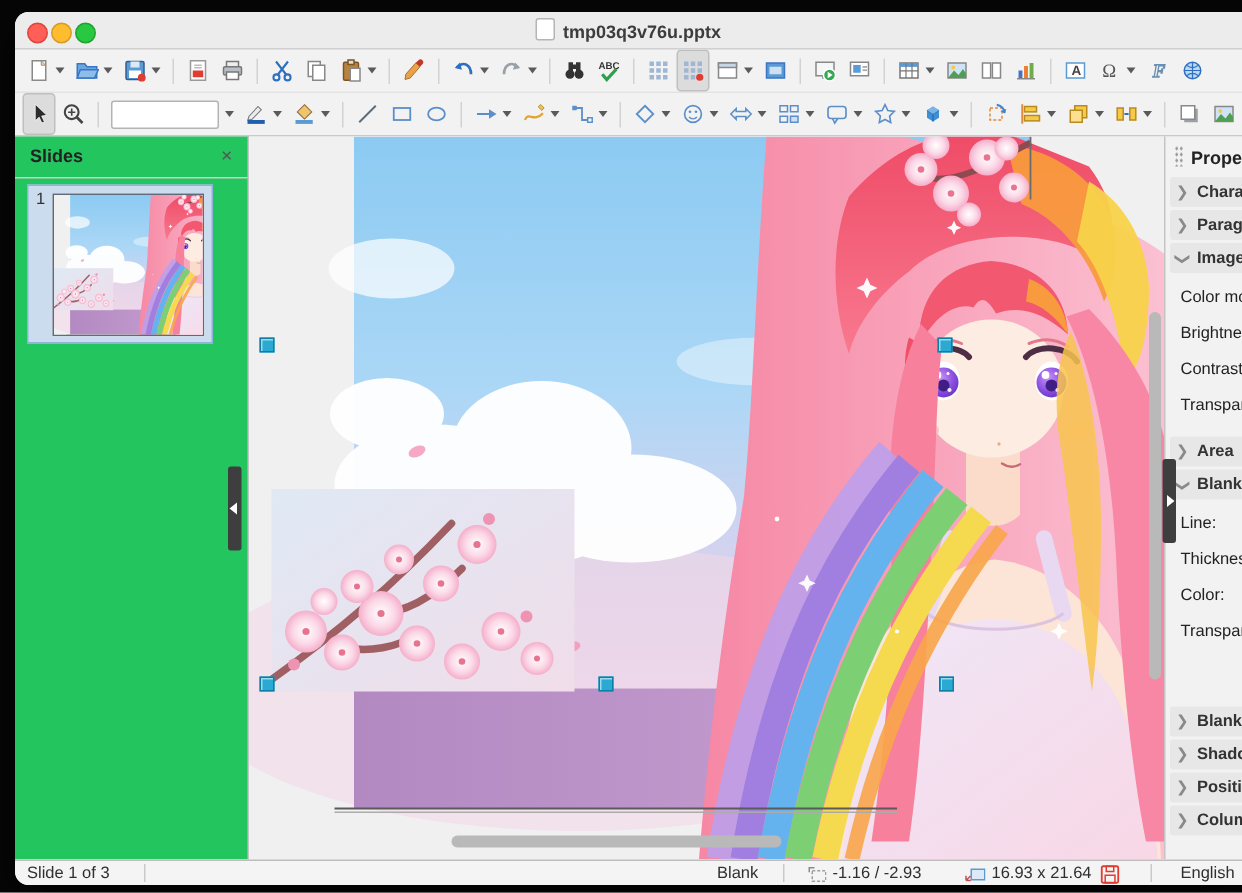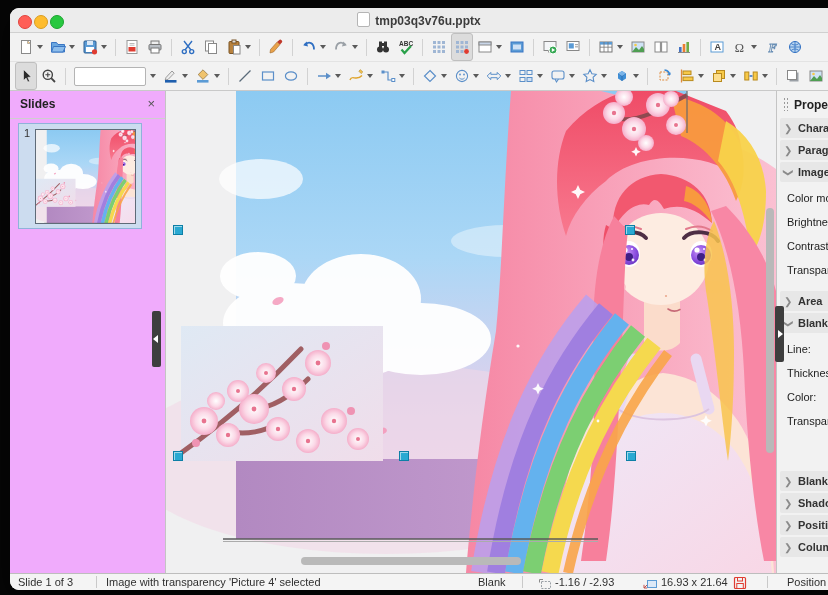--- a/index.html
+++ b/index.html
@@ -21,21 +21,21 @@
   .toolbar.r1{border-bottom:1px solid #e3e3e3}
   .toolbar.r2{border-bottom:1px solid #c9c9c9}
   .tb-btn{display:inline-flex;align-items:center;height:22px;padding:2px 2px;border-radius:3px;border:1px solid transparent}
   .tb-btn.active{background:#dcdcdc;border-color:#bfbfbf}
   .tb-btn svg{display:block}
   .dd{width:0;height:0;border-left:3px solid transparent;border-right:3px solid transparent;border-top:4px solid #5a5a5a;margin-left:3px}
   .tb-sep{width:1px;height:17px;background:#d2d2d2;margin:0 4px;flex:0 0 1px}
   .combo{width:70px;height:17px;background:#fff;border:1px solid #b4b4b4;border-radius:2px;margin-right:1px}
   
   .main{position:relative;height:482px;display:flex}
-  .slides-panel{position:relative;width:155px;background:#f0abfc;border-right:1px solid #c4c4c4;flex:0 0 155px}
+  .slides-panel{position:relative;width:155px;background:#22c55e;border-right:1px solid #c4c4c4;flex:0 0 155px}
   .sp-head{position:relative;height:27px;border-bottom:1px solid #cfcfcf}
   .sp-title{position:absolute;left:10px;top:6px;font-size:12px;font-weight:bold;color:#222}
   .sp-close{position:absolute;right:10px;top:5px;font-size:13px;color:#555;cursor:default}
   .thumb-sel{position:absolute;left:8px;top:32px;width:122px;height:104px;background:#ccdcef;border:1px solid #8fb2da}
   .thumb-num{position:absolute;left:5px;top:3px;font-size:11px;color:#333}
   .thumb-img{position:absolute;left:16px;top:5px;width:99px;height:93px;border:1px solid #5f6b78;background:#fff}
   .thumb-img svg{display:block;width:100%;height:100%}
   
   .canvas{position:relative;width:610px;height:482px;flex:0 0 610px;overflow:hidden;background:#f0f0f1}
   .canvas>svg.scene{position:absolute;left:0;top:0}
@@ -834,33 +834,32 @@
         <span class="tri"></span>
       </div>
     <div class="hidebar right">
         <span class="tri"></span>
       </div>
   </div>
 
   <div class="statusbar">
     <span class="sb-item" style="left:8px">Slide 1 of 3</span>
     <div class="sb-sep" style="left:86px"></div>
-    <span class="sb-item" style="left:96px">Image with transparency 'Picture 4' selected</span>
     <span class="sb-item" style="left:468px">Blank</span>
     <div class="sb-sep" style="left:512px"></div>
     <span class="sb-item" style="left:528px"><span class="sb-ic"><svg width="13" height="11">
             <path d="M1.5 4.5 V1.5 H5" stroke="#8a8a8a" fill="none"></path>
             <rect x="3.5" y="3.5" width="9" height="7" fill="none" stroke="#9aa0a6" stroke-dasharray="2 1.3"></rect>
           </svg></span><span>-1.16 / -2.93</span></span>
     <span class="sb-item" style="left:633px"><span class="sb-ic"><svg width="14" height="11">
             <rect x="4.5" y="2.5" width="9" height="7" fill="#dce9f7" stroke="#5b9bd5"></rect>
             <path d="M1 10 L4 7 M1 10 h3.2 M1 10 v-3.2" stroke="#c0504d" fill="none"></path>
           </svg></span><span>16.93 x 21.64</span></span>
     <span class="sb-item" style="left:723px"><svg width="14" height="14">
           <rect x="1.5" y="1.5" width="11" height="11" rx="1" fill="none" stroke="#e03c31" stroke-width="1.2"></rect>
           <rect x="4.5" y="1.5" width="5" height="3.5" fill="none" stroke="#e03c31"></rect>
           <rect x="3.8" y="7.5" width="6.5" height="5" fill="none" stroke="#e03c31"></rect>
         </svg></span>
     <div class="sb-sep" style="left:757px"></div>
-    <span class="sb-item" style="left:777px">Position</span>
+    <span class="sb-item" style="left:777px">English</span>
   </div>
 
 </div>
 
 </body></html>

